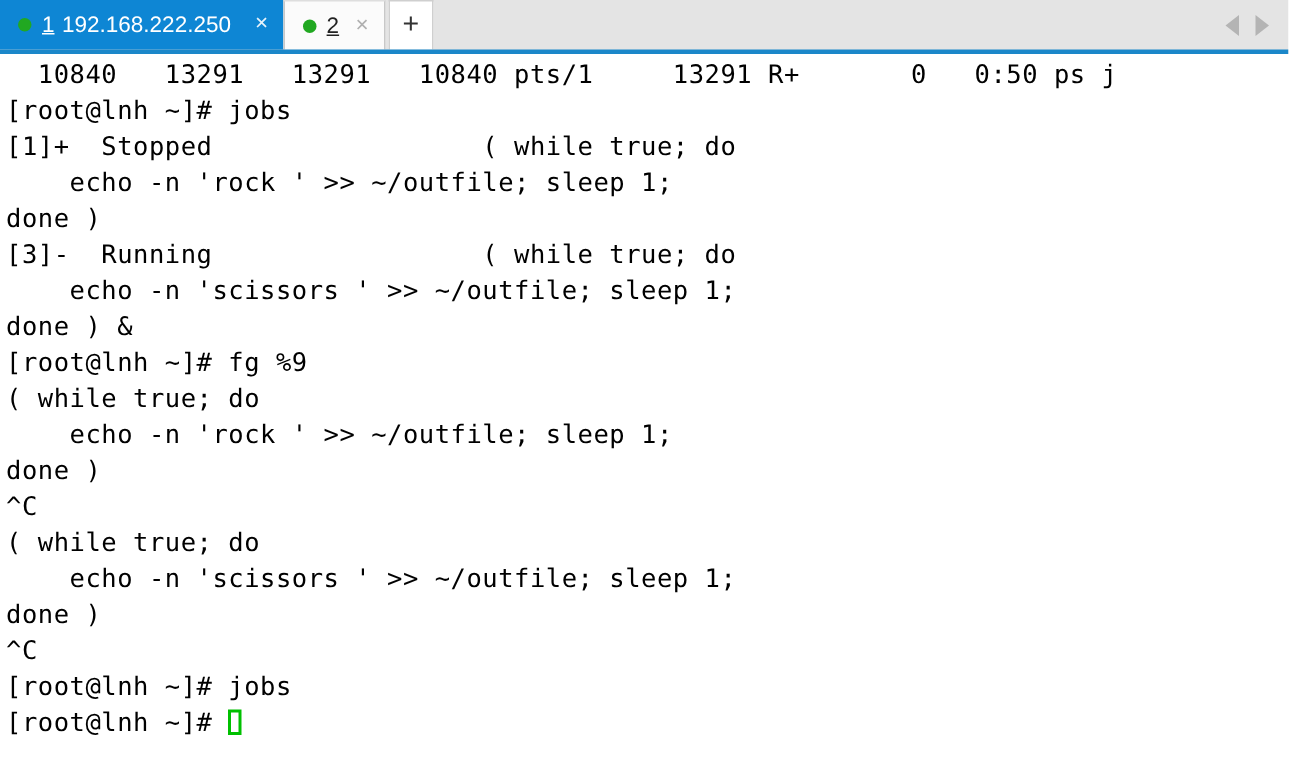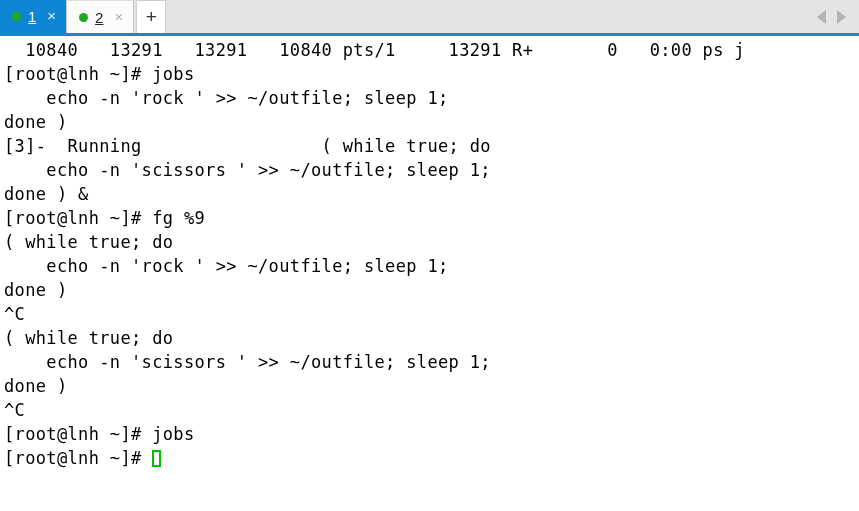--- a/index.html
+++ b/index.html
@@ -150,42 +150,44 @@
   }
 </style>
 </head>
 <body>
 
 <div id="tabbar">
 
   <div class="tab active">
     <span class="tab-dot"></span>
     <span class="tab-index">1</span>
+    <span class="tab-title">192.168.222.250</span>
     <span class="tab-close">×</span>
   </div>
 
   <div class="tab inactive">
     <span class="tab-dot"></span>
     <span class="tab-index">2</span>
     <span class="tab-close">×</span>
   </div>
 
   <div id="newtab">+</div>
 
   <div id="tabbar-spacer"></div>
 
   <div id="nav-arrows">
     <span class="nav-arrow left"></span>
     <span class="nav-arrow right"></span>
   </div>
 </div>
 
 <div id="terminal">
-    <div class="term-line">  10840   13291   13291   10840 pts/1     13291 R+       0   0:00 ps j</div>
+    <div class="term-line">  10840   13291   13291   10840 pts/1     13291 R+       0   0:50 ps j</div>
     <div class="term-line">[root@lnh ~]# jobs</div>
+    <div class="term-line">[1]+  Stopped                 ( while true; do</div>
     <div class="term-line">    echo -n 'rock ' &gt;&gt; ~/outfile; sleep 1;</div>
     <div class="term-line">done )</div>
     <div class="term-line">[3]-  Running                 ( while true; do</div>
     <div class="term-line">    echo -n 'scissors ' &gt;&gt; ~/outfile; sleep 1;</div>
     <div class="term-line">done ) &amp;</div>
     <div class="term-line">[root@lnh ~]# fg %9</div>
     <div class="term-line">( while true; do</div>
     <div class="term-line">    echo -n 'rock ' &gt;&gt; ~/outfile; sleep 1;</div>
     <div class="term-line">done )</div>
     <div class="term-line">^C</div>

